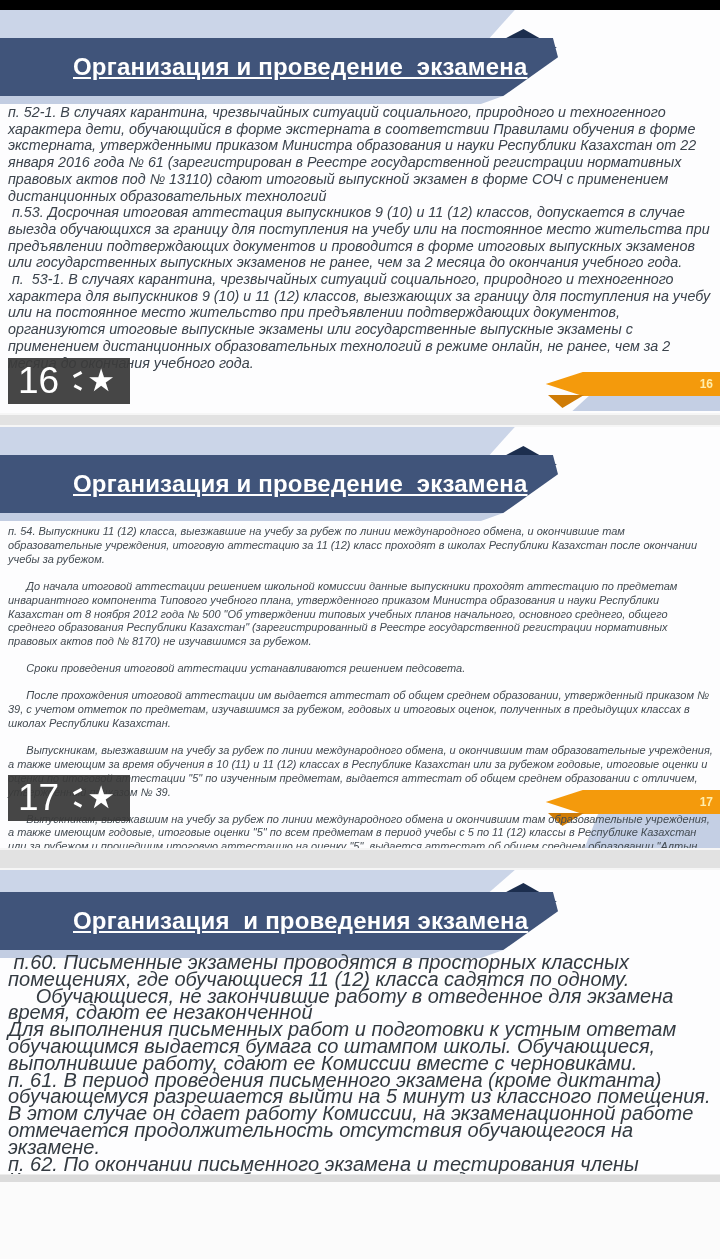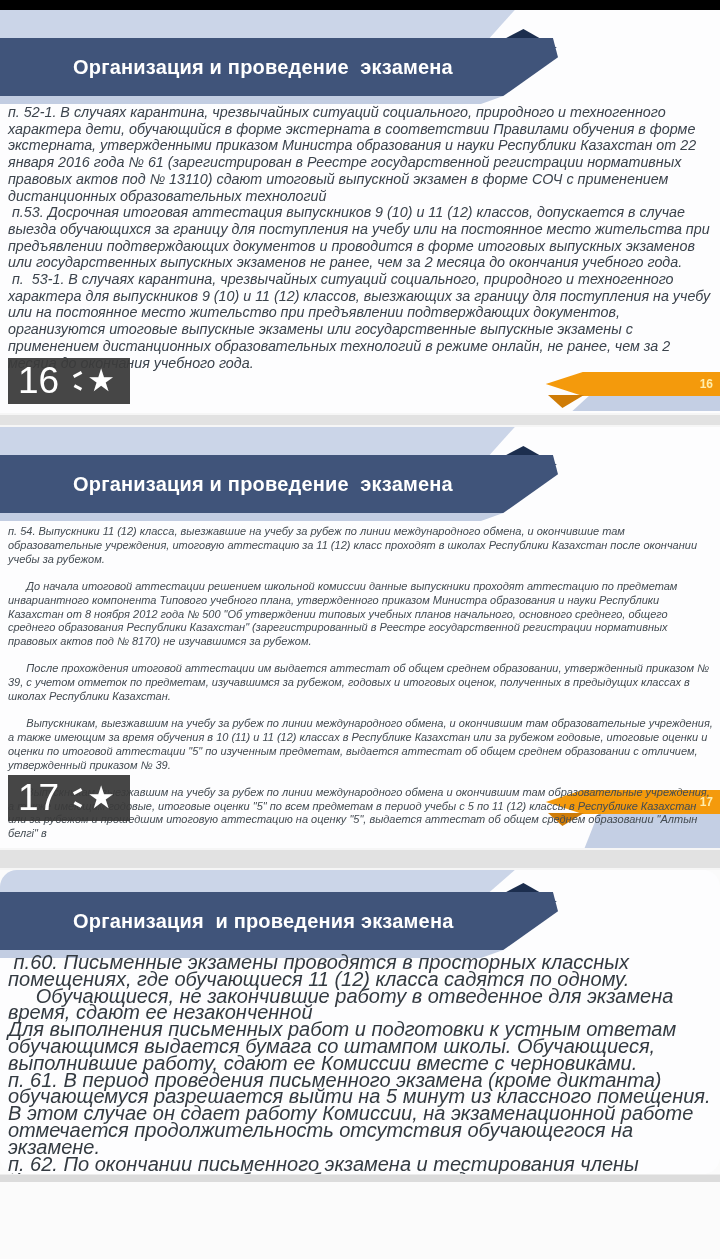--- a/index.html
+++ b/index.html
@@ -8,32 +8,32 @@
           font-family:"Liberation Sans", sans-serif;}
   .topbar{height:10px;background:#000;}
   .bottomstrip{height:7px;background:#dcdcdc;border-top:1px solid #ececec;}
   .divider{width:100%;background:#e2e2e2;border-top:2px solid #f6f6f6;border-bottom:2px solid #f6f6f6;box-sizing:border-box;}
   .divider-1{height:14px;}
   .divider-2{height:22px;}
 
   .slide{position:relative;overflow:hidden;background:#fdfdfe;}
   .slide-1{height:403px;}
   .slide-2{height:421px;}
-  .slide-3{height:304px;border-radius:17px;}
+  .slide-3{height:304px;}
 
   
   .band-light{position:absolute;left:0;top:0;width:100%;height:28px;background:#cbd5e8;
               clip-path:polygon(0 0,71.5% 0,68% 100%,0 100%);}
   .band-fold{position:absolute;left:487px;top:19px;width:70px;height:19px;background:#1c2e4e;
              clip-path:polygon(0 100%,100% 100%,52% 0);}
   .banner{position:absolute;left:0;top:28px;width:100%;height:58px;background:#40547a;
           clip-path:polygon(0 0,76.8% 0,77.5% 33%,69.9% 100%,0 100%);
           display:flex;align-items:center;}
-  .title{margin:0;padding-left:73px;color:#ffffff;font-size:20px;font-weight:bold;
-         letter-spacing:.2px;white-space:pre;}
+  .title{margin:0;padding-left:73px;color:#ffffff;font-size:24px;font-weight:bold;
+         letter-spacing:.2px;white-space:pre;text-decoration:underline;}
   .band-sub{position:absolute;left:0;top:86px;width:100%;height:8px;background:#c2cde2;
             clip-path:polygon(0 0,69.9% 0,66.8% 100%,0 100%);}
   .slide-3 .band-light{height:22px;}
   .slide-3 .band-fold{top:13px;}
   .slide-3 .banner{top:22px;}
   .slide-3 .band-sub{top:80px;}
 
   
   .body{position:absolute;left:8px;right:6px;top:94px;color:#3b434c;z-index:2;font-style:italic;}
   .slide-1 .body{font-size:14.3px;line-height:16.7px;}
@@ -103,20 +103,21 @@
       <section class="slide slide-2">
     <div class="band-light"></div>
     <div class="band-fold"></div>
     <div class="banner">
       <h2 class="title">Организация и проведение  экзамена</h2>
     </div>
     <div class="band-sub"></div>
     <div class="body">
           <p>п. 54. Выпускники 11 (12) класса, выезжавшие на учебу за рубеж по линии международного обмена, и окончившие там образовательные учреждения, итоговую аттестацию за 11 (12) класс проходят в школах Республики Казахстан после окончании учебы за рубежом.</p>
           <p>      До начала итоговой аттестации решением школьной комиссии данные выпускники проходят аттестацию по предметам инвариантного компонента Типового учебного плана, утвержденного приказом Министра образования и науки Республики Казахстан от 8 ноября 2012 года № 500 "Об утверждении типовых учебных планов начального, основного среднего, общего среднего образования Республики Казахстан" (зарегистрированный в Реестре государственной регистрации нормативных правовых актов под № 8170) не изучавшимся за рубежом.</p>
+          <p>      Сроки проведения итоговой аттестации устанавливаются решением педсовета.</p>
           <p>      После прохождения итоговой аттестации им выдается аттестат об общем среднем образовании, утвержденный приказом № 39, с учетом отметок по предметам, изучавшимся за рубежом, годовых и итоговых оценок, полученных в предыдущих классах в школах Республики Казахстан.</p>
           <p>      Выпускникам, выезжавшим на учебу за рубеж по линии международного обмена, и окончившим там образовательные учреждения, а также имеющим за время обучения в 10 (11) и 11 (12) классах в Республике Казахстан или за рубежом годовые, итоговые оценки и оценки по итоговой аттестации "5" по изученным предметам, выдается аттестат об общем среднем образовании с отличием, утвержденный приказом № 39.</p>
           <p>      Выпускникам, выезжавшим на учебу за рубеж по линии международного обмена и окончившим там образовательные учреждения, а также имеющим годовые, итоговые оценки "5" по всем предметам в период учебы с 5 по 11 (12) классы в Республике Казахстан или за рубежом и прошедшим итоговую аттестацию на оценку "5", выдается аттестат об общем среднем образовании "Алтын белгі" в</p>
         </div>
     <div class="page-ribbon">
       <div class="ribbon-under"></div>
       <div class="ribbon-arrow"></div>
       <div class="ribbon-fold"></div>
       <span class="page-num">17</span>
     </div>

